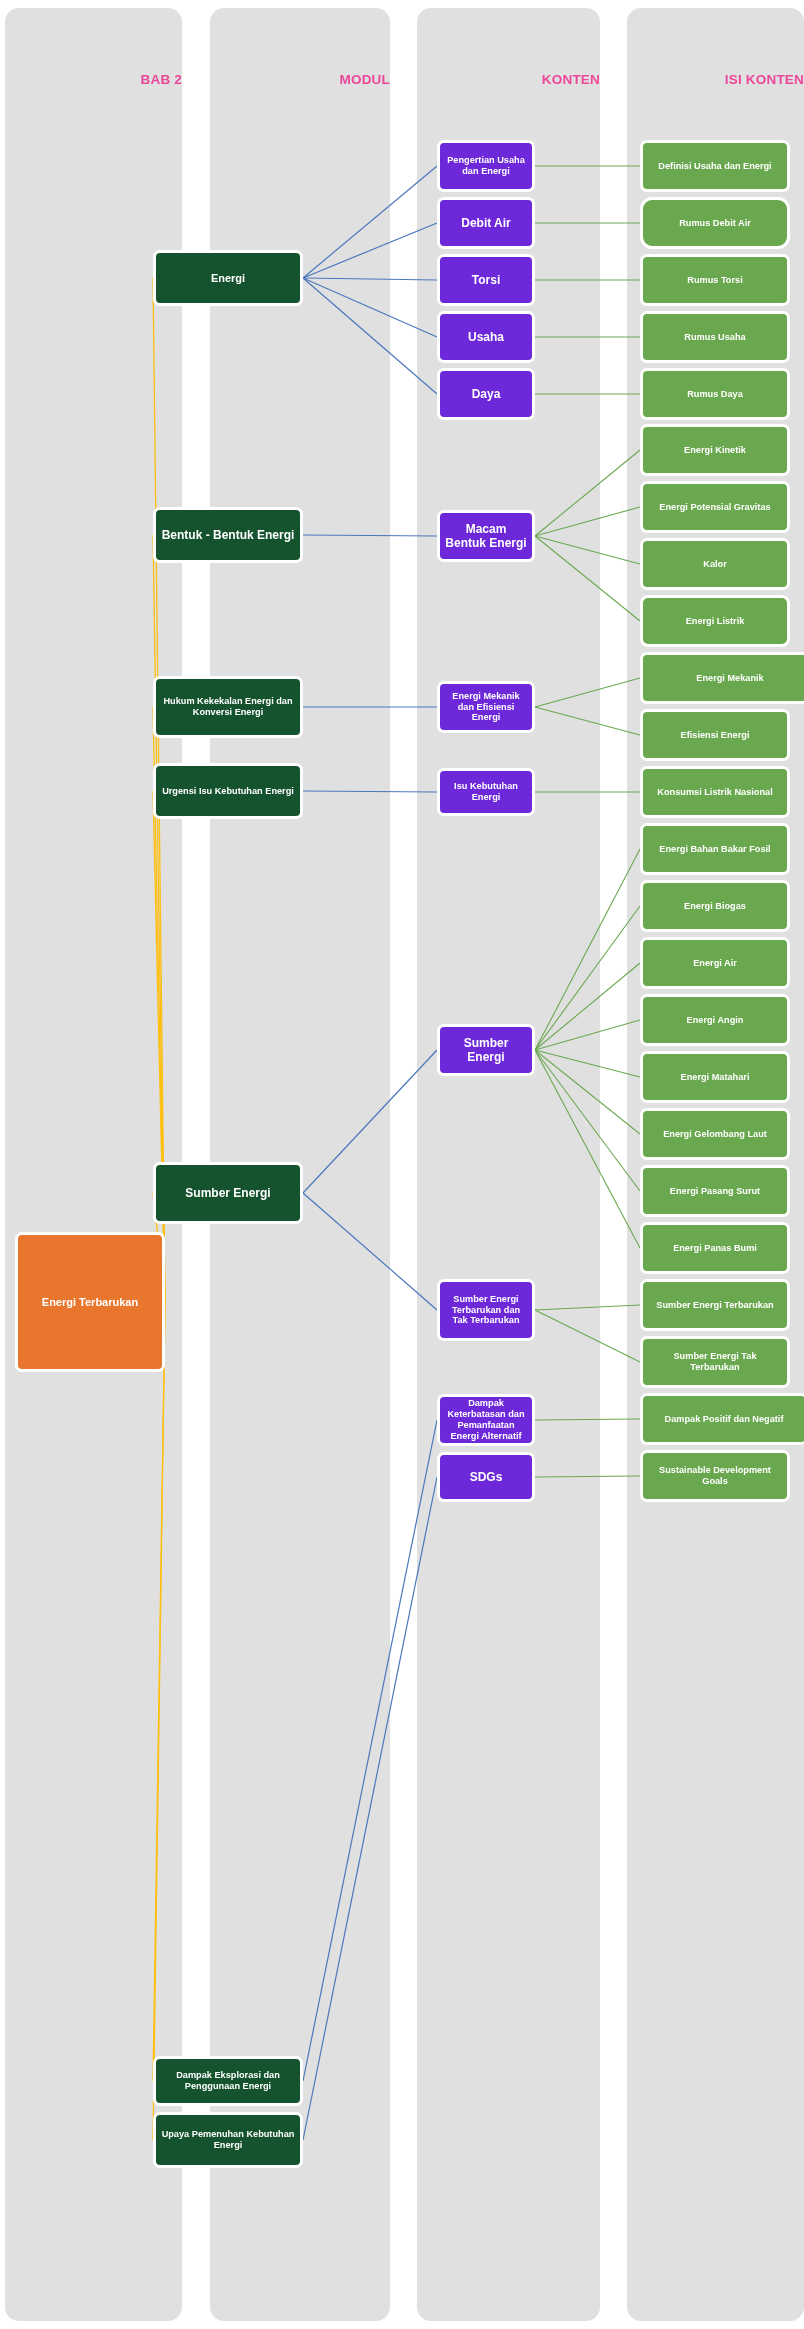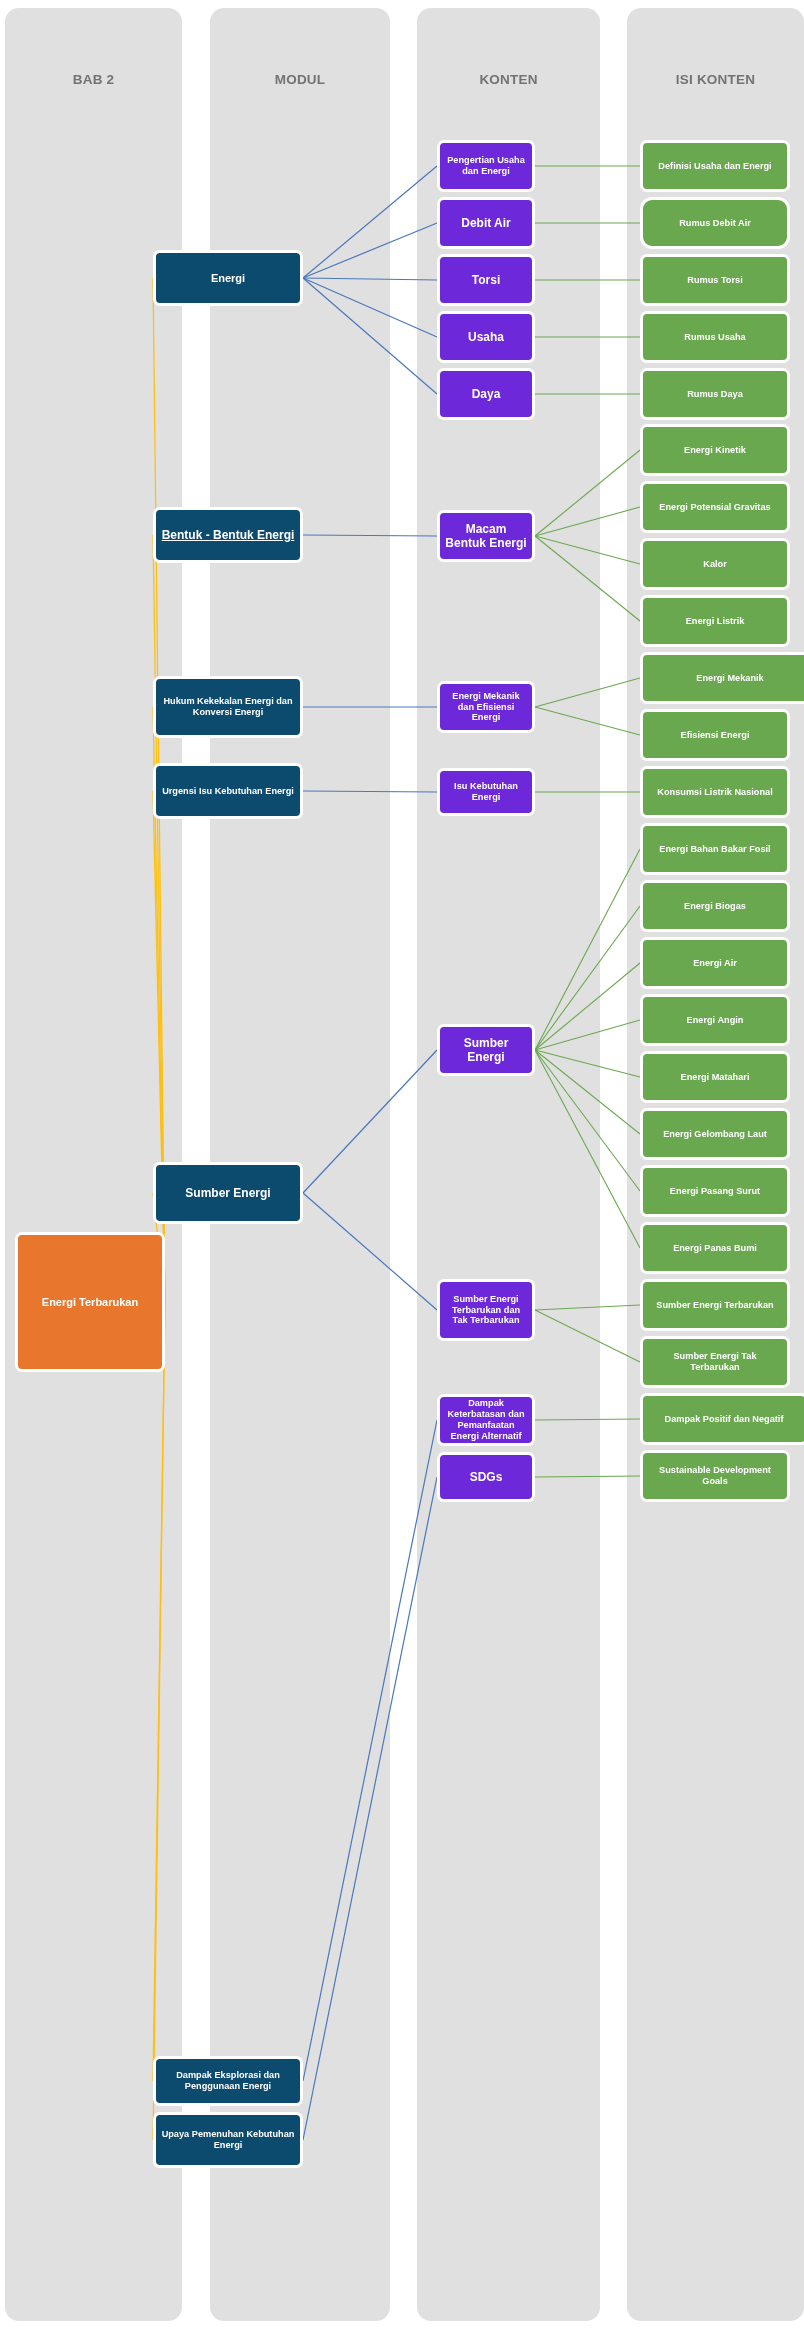--- a/index.html
+++ b/index.html
@@ -1,26 +1,26 @@
 <!DOCTYPE html>
 <html><head>
 <meta charset="utf-8">
 <style>
   html,body{margin:0;padding:0;background:#ffffff;}
   body{font-family:"Liberation Sans",sans-serif;}
   #stage{position:relative;width:804px;height:2329px;background:#ffffff;overflow:hidden;}
   .lane{position:absolute;background:#e0e0e0;border-radius:14px;}
-  .lane-title{position:absolute;text-align:center;font-weight:bold;font-size:13.5px;color:#737373;letter-spacing:.2px;}
+  .lane-title{position:absolute;text-align:right;font-weight:bold;font-size:13.5px;color:#ec4899;letter-spacing:.2px;}
   #edges{position:absolute;left:0;top:0;width:804px;height:2329px;pointer-events:none;}
   .node{position:absolute;box-sizing:border-box;border-radius:7px;border:3px solid #ffffff;
         display:flex;align-items:center;justify-content:center;text-align:center;
         color:#ffffff;font-weight:bold;line-height:1.18;padding:2px 5px;
         font-size:11px;}
   .n-root{background:#e8762d;}
-  .n-modul{background:#0c4a6e;}
+  .n-modul{background:#14532d;}
   .n-konten{background:#6d28d9;}
   .n-isi{background:#6aa84f;}
   .fs9{font-size:9.2px;}
   .fs10{font-size:12px;}
   .fs11{font-size:11px;}
 </style>
 </head>
 <body>
 
 <div id="stage">
@@ -77,21 +77,21 @@
       <line x1="535" y1="1050" x2="640" y2="1248" stroke="#6aa84f" stroke-width="1.1" fill="none"></line>
       <line x1="535" y1="1310" x2="640" y2="1305" stroke="#6aa84f" stroke-width="1.1" fill="none"></line>
       <line x1="535" y1="1310" x2="640" y2="1362" stroke="#6aa84f" stroke-width="1.1" fill="none"></line>
       <line x1="535" y1="1420" x2="640" y2="1419" stroke="#6aa84f" stroke-width="1.1" fill="none"></line>
       <line x1="535" y1="1477" x2="640" y2="1476" stroke="#6aa84f" stroke-width="1.1" fill="none"></line>
     </svg>
 
   <div id="nodes">
       <div class="node n-root fs11" style="left: 15px; top: 1232px; width: 150px; height: 140px;">Energi Terbarukan</div>
       <div class="node n-modul fs11" style="left: 153px; top: 250px; width: 150px; height: 56px;">Energi</div>
-      <div class="node n-modul fs10" style="left: 153px; top: 507px; width: 150px; height: 56px; text-decoration: underline;">Bentuk - Bentuk Energi</div>
+      <div class="node n-modul fs10" style="left: 153px; top: 507px; width: 150px; height: 56px;">Bentuk - Bentuk Energi</div>
       <div class="node n-modul fs9" style="left: 153px; top: 676px; width: 150px; height: 62px;">Hukum Kekekalan Energi dan Konversi Energi</div>
       <div class="node n-modul fs9" style="left: 153px; top: 763px; width: 150px; height: 56px;">Urgensi Isu Kebutuhan Energi</div>
       <div class="node n-modul fs10" style="left: 153px; top: 1162px; width: 150px; height: 62px;">Sumber Energi</div>
       <div class="node n-modul fs9" style="left: 153px; top: 2056px; width: 150px; height: 50px;">Dampak Eksplorasi dan Penggunaan Energi</div>
       <div class="node n-modul fs9" style="left: 153px; top: 2112px; width: 150px; height: 56px;">Upaya Pemenuhan Kebutuhan Energi</div>
       <div class="node n-konten fs9" style="left: 437px; top: 140px; width: 98px; height: 52px;">Pengertian Usaha dan Energi</div>
       <div class="node n-konten fs10" style="left: 437px; top: 197px; width: 98px; height: 52px;">Debit Air</div>
       <div class="node n-konten fs10" style="left: 437px; top: 254px; width: 98px; height: 52px;">Torsi</div>
       <div class="node n-konten fs10" style="left: 437px; top: 311px; width: 98px; height: 52px;">Usaha</div>
       <div class="node n-konten fs10" style="left: 437px; top: 368px; width: 98px; height: 52px;">Daya</div>
@@ -103,21 +103,21 @@
       <div class="node n-konten fs9" style="left: 437px; top: 1394px; width: 98px; height: 52px;">Dampak Keterbatasan dan Pemanfaatan Energi Alternatif</div>
       <div class="node n-konten fs10" style="left: 437px; top: 1452px; width: 98px; height: 50px;">SDGs</div>
       <div class="node n-isi fs9" style="left: 640px; top: 140px; width: 150px; height: 52px;">Definisi Usaha dan Energi</div>
       <div class="node n-isi fs9" style="left: 640px; top: 197px; width: 150px; height: 52px; border-radius: 12px;">Rumus Debit Air</div>
       <div class="node n-isi fs9" style="left: 640px; top: 254px; width: 150px; height: 52px;">Rumus Torsi</div>
       <div class="node n-isi fs9" style="left: 640px; top: 311px; width: 150px; height: 52px;">Rumus Usaha</div>
       <div class="node n-isi fs9" style="left: 640px; top: 368px; width: 150px; height: 52px;">Rumus Daya</div>
       <div class="node n-isi fs9" style="left: 640px; top: 424px; width: 150px; height: 52px;">Energi Kinetik</div>
       <div class="node n-isi fs9" style="left: 640px; top: 481px; width: 150px; height: 52px;">Energi Potensial Gravitas</div>
       <div class="node n-isi fs9" style="left: 640px; top: 538px; width: 150px; height: 52px;">Kalor</div>
-      <div class="node n-isi fs9" style="left: 640px; top: 595px; width: 150px; height: 52px;">Energi Listrik</div>
+      <div class="node n-isi fs9" style="left: 640px; top: 595px; width: 150px; height: 52px; border-radius: 8px;">Energi Listrik</div>
       <div class="node n-isi fs9" style="left: 640px; top: 652px; width: 180px; height: 52px;">Energi Mekanik</div>
       <div class="node n-isi fs9" style="left: 640px; top: 709px; width: 150px; height: 52px;">Efisiensi Energi</div>
       <div class="node n-isi fs9" style="left: 640px; top: 766px; width: 150px; height: 52px;">Konsumsi Listrik Nasional</div>
       <div class="node n-isi fs9" style="left: 640px; top: 823px; width: 150px; height: 52px;">Energi Bahan  Bakar Fosil</div>
       <div class="node n-isi fs9" style="left: 640px; top: 880px; width: 150px; height: 52px;">Energi Biogas</div>
       <div class="node n-isi fs9" style="left: 640px; top: 937px; width: 150px; height: 52px;">Energi Air</div>
       <div class="node n-isi fs9" style="left: 640px; top: 994px; width: 150px; height: 52px;">Energi Angin</div>
       <div class="node n-isi fs9" style="left: 640px; top: 1051px; width: 150px; height: 52px;">Energi Matahari</div>
       <div class="node n-isi fs9" style="left: 640px; top: 1108px; width: 150px; height: 52px;">Energi Gelombang Laut</div>
       <div class="node n-isi fs9" style="left: 640px; top: 1165px; width: 150px; height: 52px;">Energi Pasang Surut</div>

